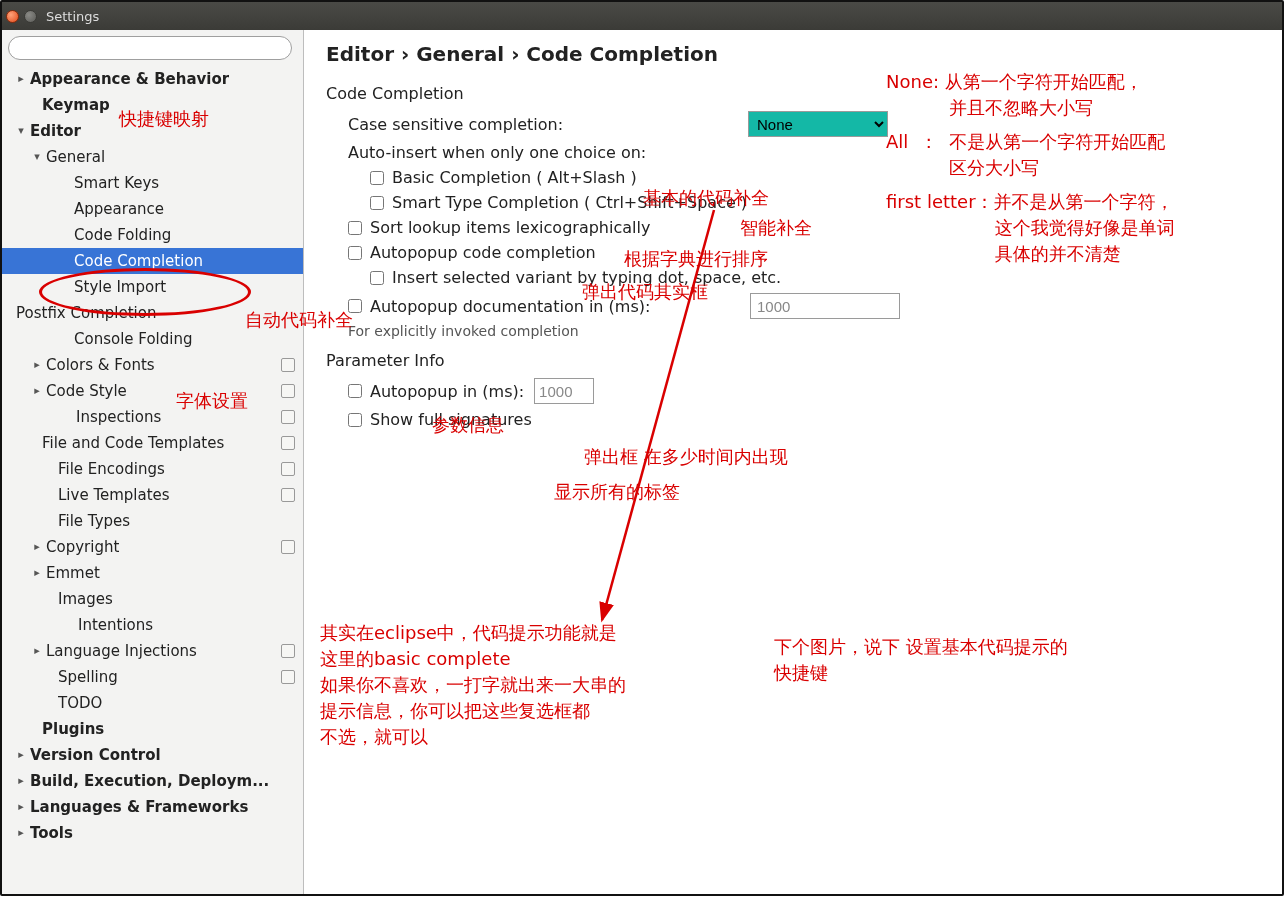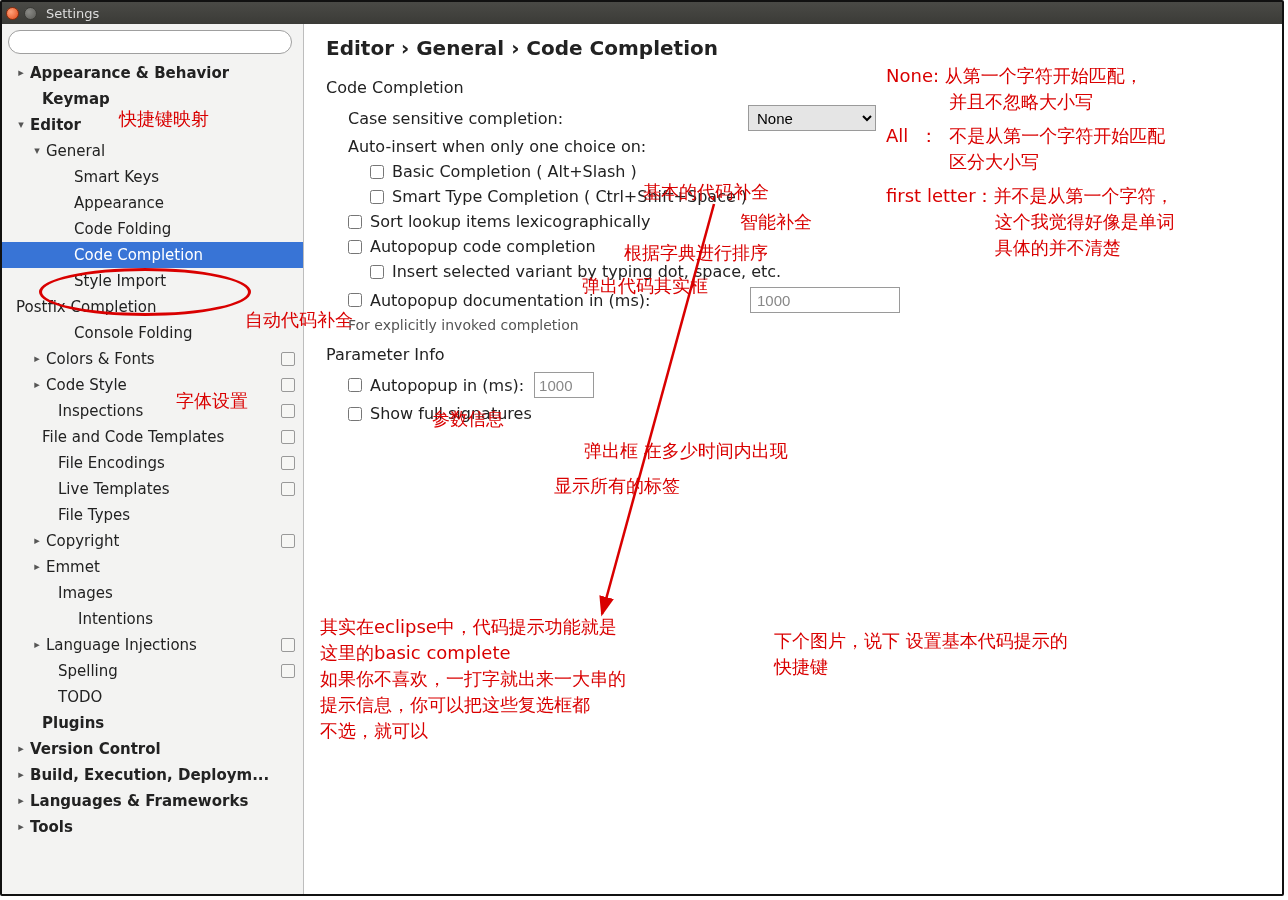--- a/index.html
+++ b/index.html
@@ -1,20 +1,20 @@
 <!DOCTYPE html>
 <html><head>
 <meta charset="utf-8">
 <style>
 * { box-sizing: border-box; margin: 0; padding: 0; }
 body { font-family: "DejaVu Sans", Arial, sans-serif; font-size: 15px; background: #fff; color: #222; width: 1288px; height: 900px; overflow: hidden; }
 
 .window { width: 1284px; height: 896px; border: 2px solid #111; border-radius: 2px; display: flex; flex-direction: column; }
 
-.titlebar { height: 22px; background: linear-gradient(#4a4a46, #3b3b37); display: flex; align-items: center; padding: 0 4px; color: #ddd; font-size: 13px; }
+.titlebar { height: 28px; background: linear-gradient(#4a4a46, #3b3b37); display: flex; align-items: center; padding: 0 4px; color: #ddd; font-size: 13px; }
 .tb-btn { width: 13px; height: 13px; border-radius: 50%; margin-right: 5px; display: inline-block; }
 .tb-close { background: radial-gradient(circle at 35% 35%, #ffa27a, #e24a1a); border: 1px solid #8a2a0a; }
 .tb-min { background: radial-gradient(circle at 35% 35%, #8a8a86, #5a5a56); border: 1px solid #3a3a36; }
 
 .body-area { flex: 1; display: flex; overflow: hidden; }
 
 .sidebar { width: 302px; background: #f3f3f2; border-right: 1px solid #bdbdbd; display: flex; flex-direction: column; }
 .search-wrap { padding: 6px 6px 4px; }
 .search { width: 284px; height: 24px; border-radius: 12px; border: 1px solid #9f9f9f; background: #fff; padding: 0 10px; font-size: 13px; outline: none; }
 
@@ -32,21 +32,21 @@
 .breadcrumb { font-size: 20px; font-weight: 700; margin-bottom: 18px; color: #222; }
 
 .section-title { font-size: 16px; margin-bottom: 8px; color: #222; }
 .row { display: flex; align-items: center; margin-bottom: 6px; }
 .indent1 { padding-left: 22px; }
 .indent2 { padding-left: 44px; }
 .chk { width: 14px; height: 14px; margin-right: 8px; }
 .lbltxt { font-size: 16px; }
 .hint { font-size: 14px; color: #555; padding-left: 22px; margin-top: -2px; margin-bottom: 6px; }
 
-.select { width: 128px; height: 26px; border: 1px solid #9a9a9a; background: #e5e5e5; font-size: 15px; padding: 2px 4px; }
+.select { width: 140px; height: 26px; border: 1px solid #9a9a9a; background: #14b8a6; font-size: 15px; padding: 2px 4px; }
 .numbox { width: 60px; height: 26px; border: 1px solid #9a9a9a; color: #888; padding: 2px 4px; font-size: 15px; }
 .numbox2 { width: 150px; height: 26px; border: 1px solid #9a9a9a; color: #888; padding: 2px 6px; font-size: 15px; }
 
 .anno { position: absolute; color: #d90000; font-size: 18px; pointer-events: none; line-height: 1.45; }
 .circle-anno { position: absolute; width: 212px; height: 48px; border: 3px solid #d90000; border-radius: 50%; pointer-events: none; }
 
 svg.overlay { position: absolute; left: 0; top: 0; width: 100%; height: 100%; pointer-events: none; }
 </style>
 </head>
 <body>
@@ -111,21 +111,21 @@
           <div class="tnode" style="padding-left: 30px;">
             <span class="arrow">▸</span>
             <span class="lbl">Colors &amp; Fonts</span>
             <span class="badge"></span>
           </div>
           <div class="tnode" style="padding-left: 30px;">
             <span class="arrow">▸</span>
             <span class="lbl">Code Style</span>
             <span class="badge"></span>
           </div>
-          <div class="tnode" style="padding-left: 42px;">
+          <div class="tnode" style="padding-left: 60px;">
             <span class="arrow"></span>
             <span class="lbl">Inspections</span>
             <span class="badge"></span>
           </div>
           <div class="tnode" style="padding-left: 26px;">
             <span class="arrow"></span>
             <span class="lbl">File and Code Templates</span>
             <span class="badge"></span>
           </div>
           <div class="tnode" style="padding-left: 42px;">

